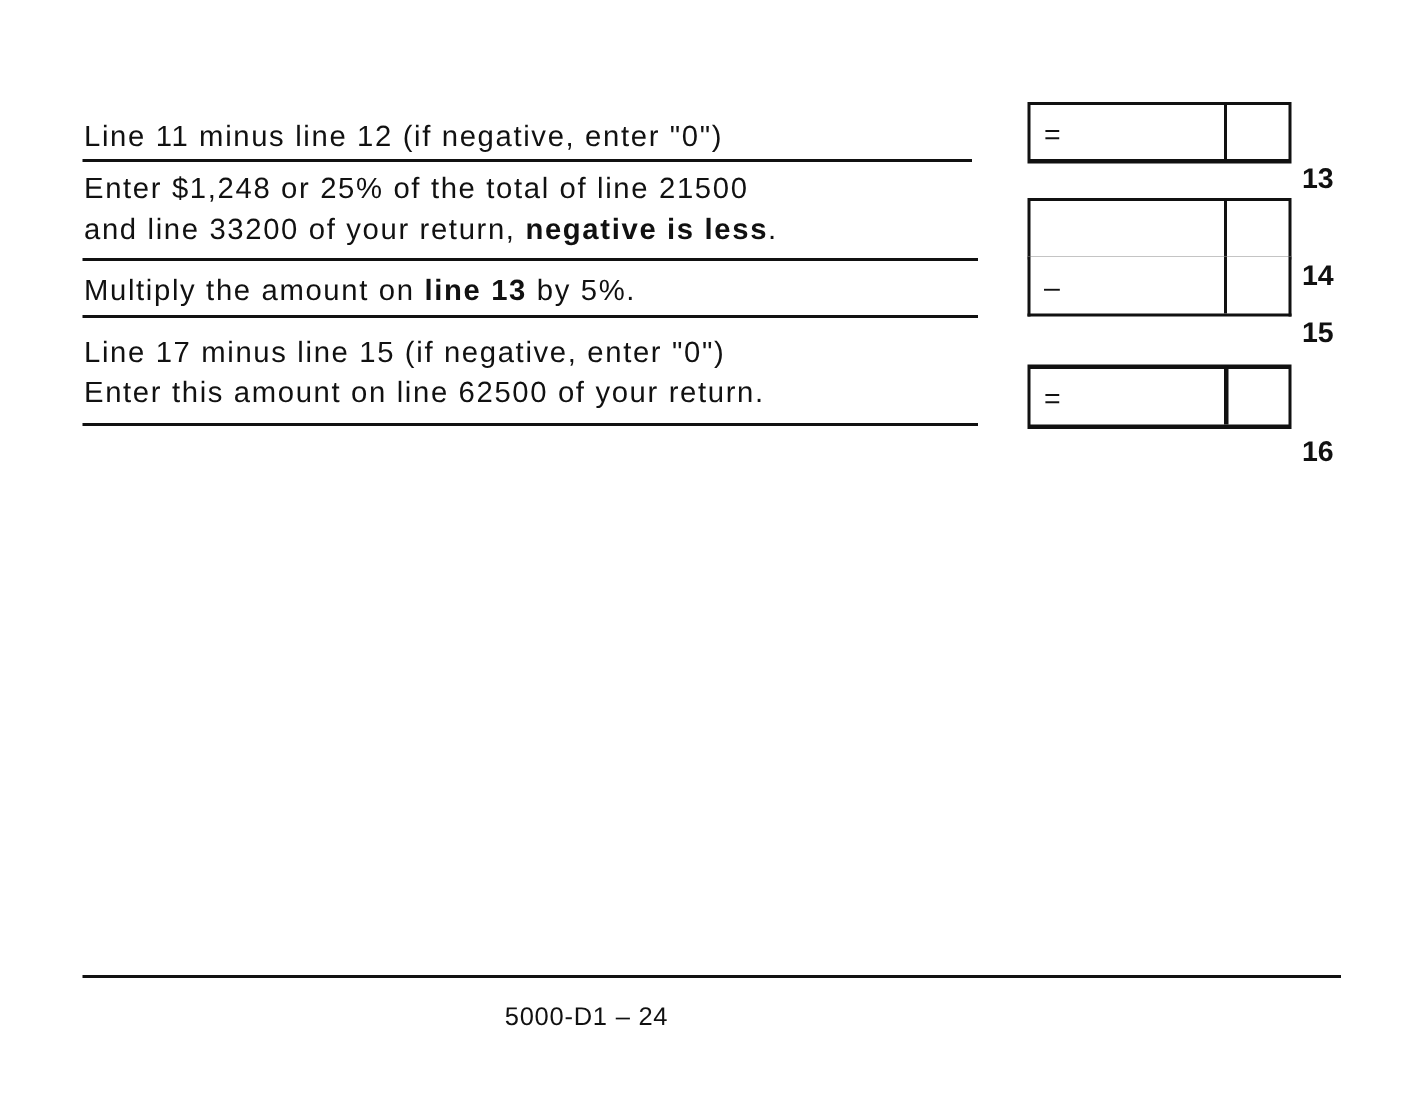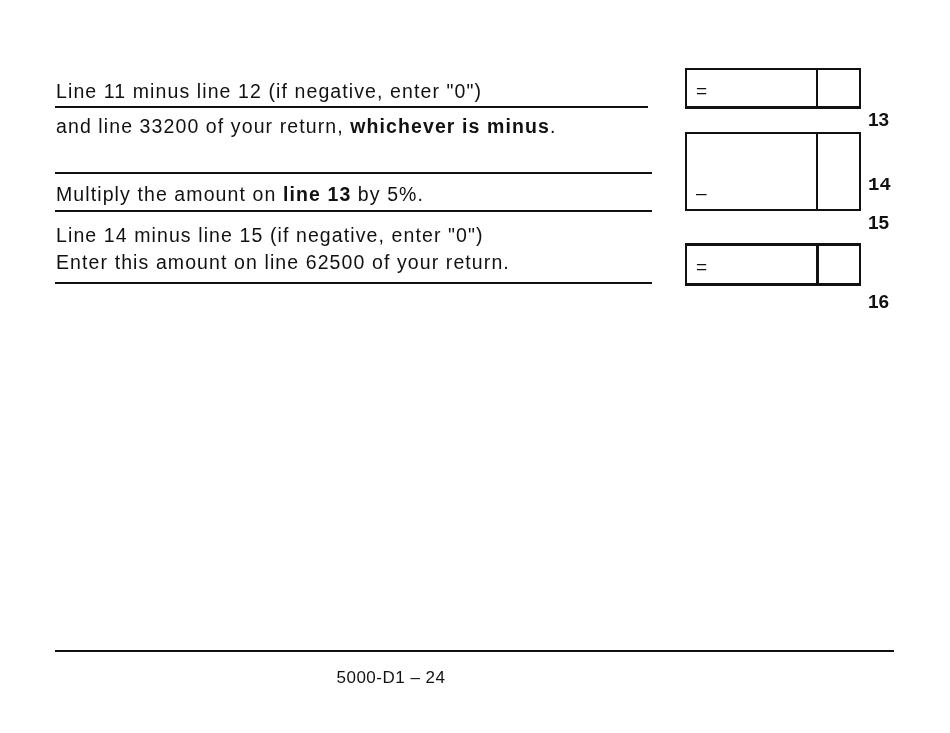--- a/index.html
+++ b/index.html
@@ -18,39 +18,40 @@
 
 <div class="txt" style="top:78px;">Line 11 minus line 12 (if negative, enter "0")</div>
 <div class="rule" style="top:106px;width:593px;"></div>
 <div class="box" style="top:68px;height:36px;border-bottom-width:3px;">
   <span class="sign" style="top:11px;">=</span>
   <div class="split"></div>
 </div>
 <div class="lnum" style="top:78px;">13</div>
 
 <div class="txt" style="top:113px;">
-  <div><span>and line 33200 of your return, </span><b>whichever is minus</b><span>.</span></div>
+  <div>Enter $1,248 or 25% of the total of line 21500</div>
+  <div><span>and line 33200 of your return, </span><b>negative is less</b><span>.</span></div>
 </div>
 <div class="rule" style="top:172px;width:597px;"></div>
 <div class="box" style="top:132px;height:37px;">
   <span class="sign" style="top:11px;"></span>
   <div class="split"></div>
 </div>
-<div class="lnum" style="top:143px;font-family:Liberation Mono, monospace;">14</div>
+<div class="lnum" style="top:143px;">14</div>
 
 <div class="txt" style="top:181px;text-align:center;"><span>Multiply the amount on </span><b>line 13</b><span> by 5%.</span></div>
 <div class="rule" style="top:210px;width:597px;"></div>
 <div class="box" style="top:171px;height:38px;border-top-width:0;">
   <span class="sign" style="top:12px;">–</span>
   <div class="split"></div>
 </div>
 <div class="lnum" style="top:181px;">15</div>
 
 <div class="txt" style="top:222px;">
-  <div>Line 14 minus line 15 (if negative, enter "0")</div>
+  <div>Line 17 minus line 15 (if negative, enter "0")</div>
   <div>Enter this amount on line 62500 of your return.</div>
 </div>
 <div class="rule" style="top:282px;width:597px;"></div>
 <div class="box" style="top:243px;height:37px;border-width:3px 2px 3px 2px;">
   <span class="sign" style="top:11px;">=</span>
   <div class="split" style="border-left-width:3px;"></div>
 </div>
 <div class="lnum" style="top:260px;">16</div>
 
 <div class="rule" style="top:650px;left:55px;width:839px;"></div>

